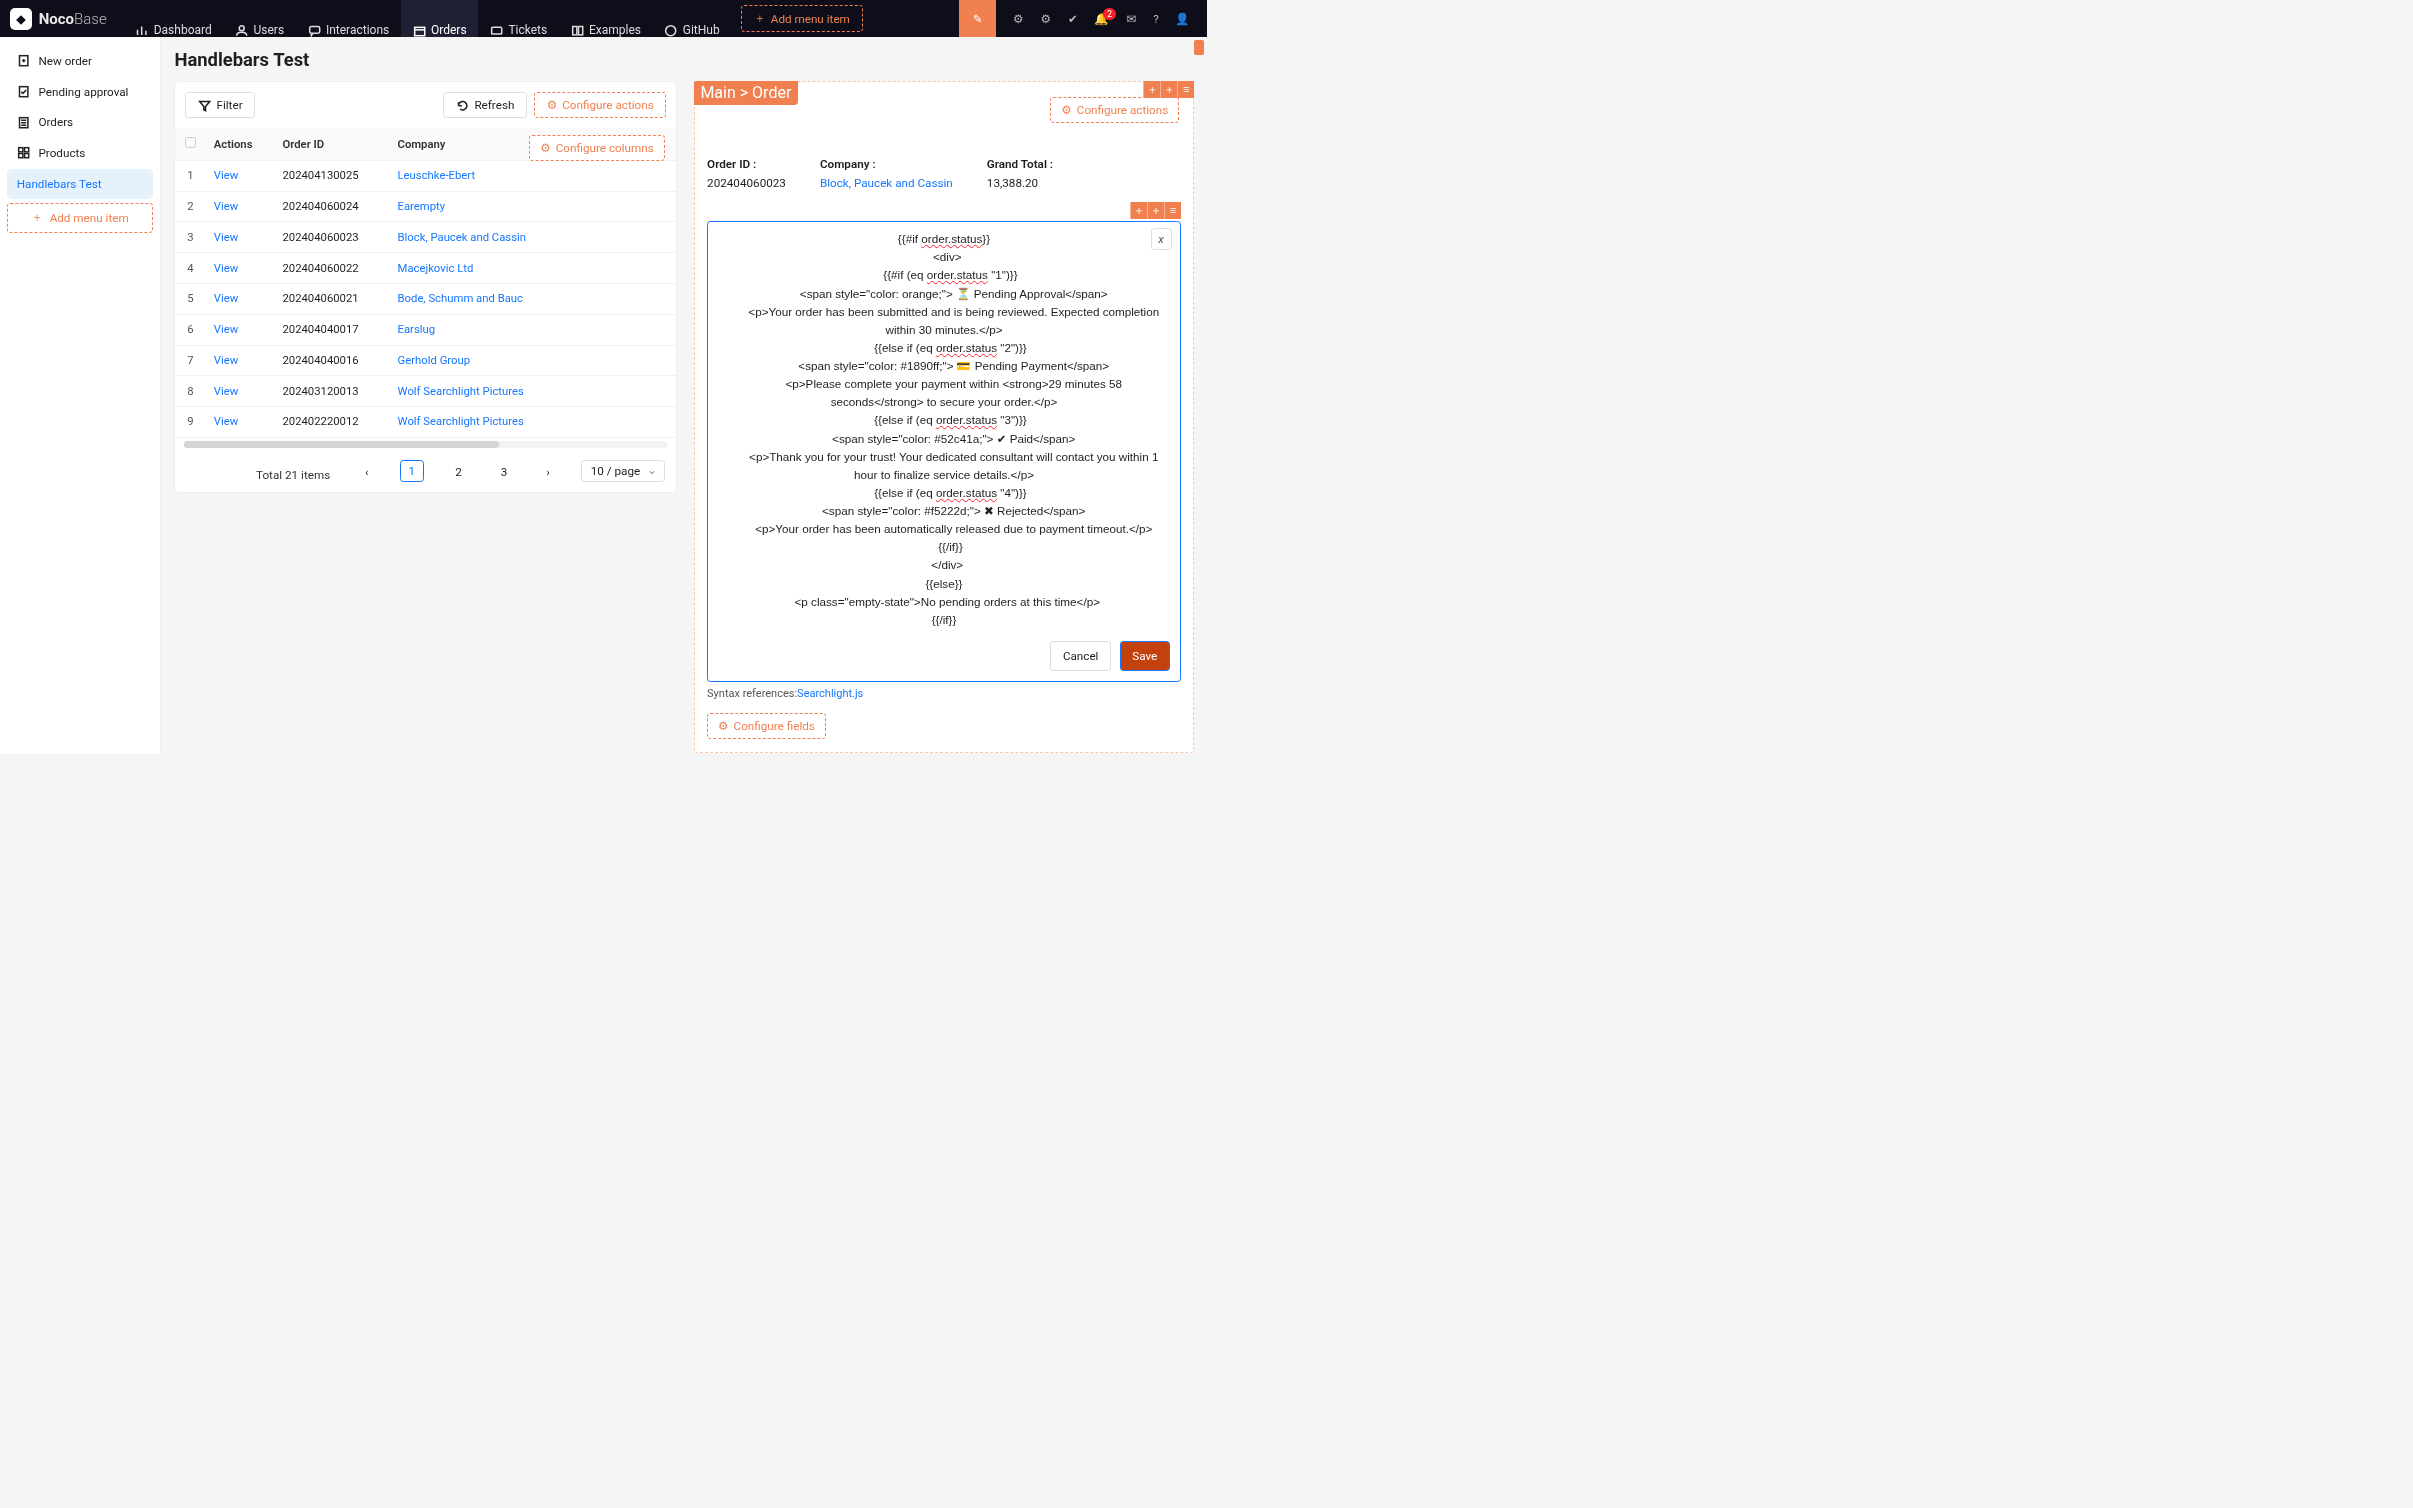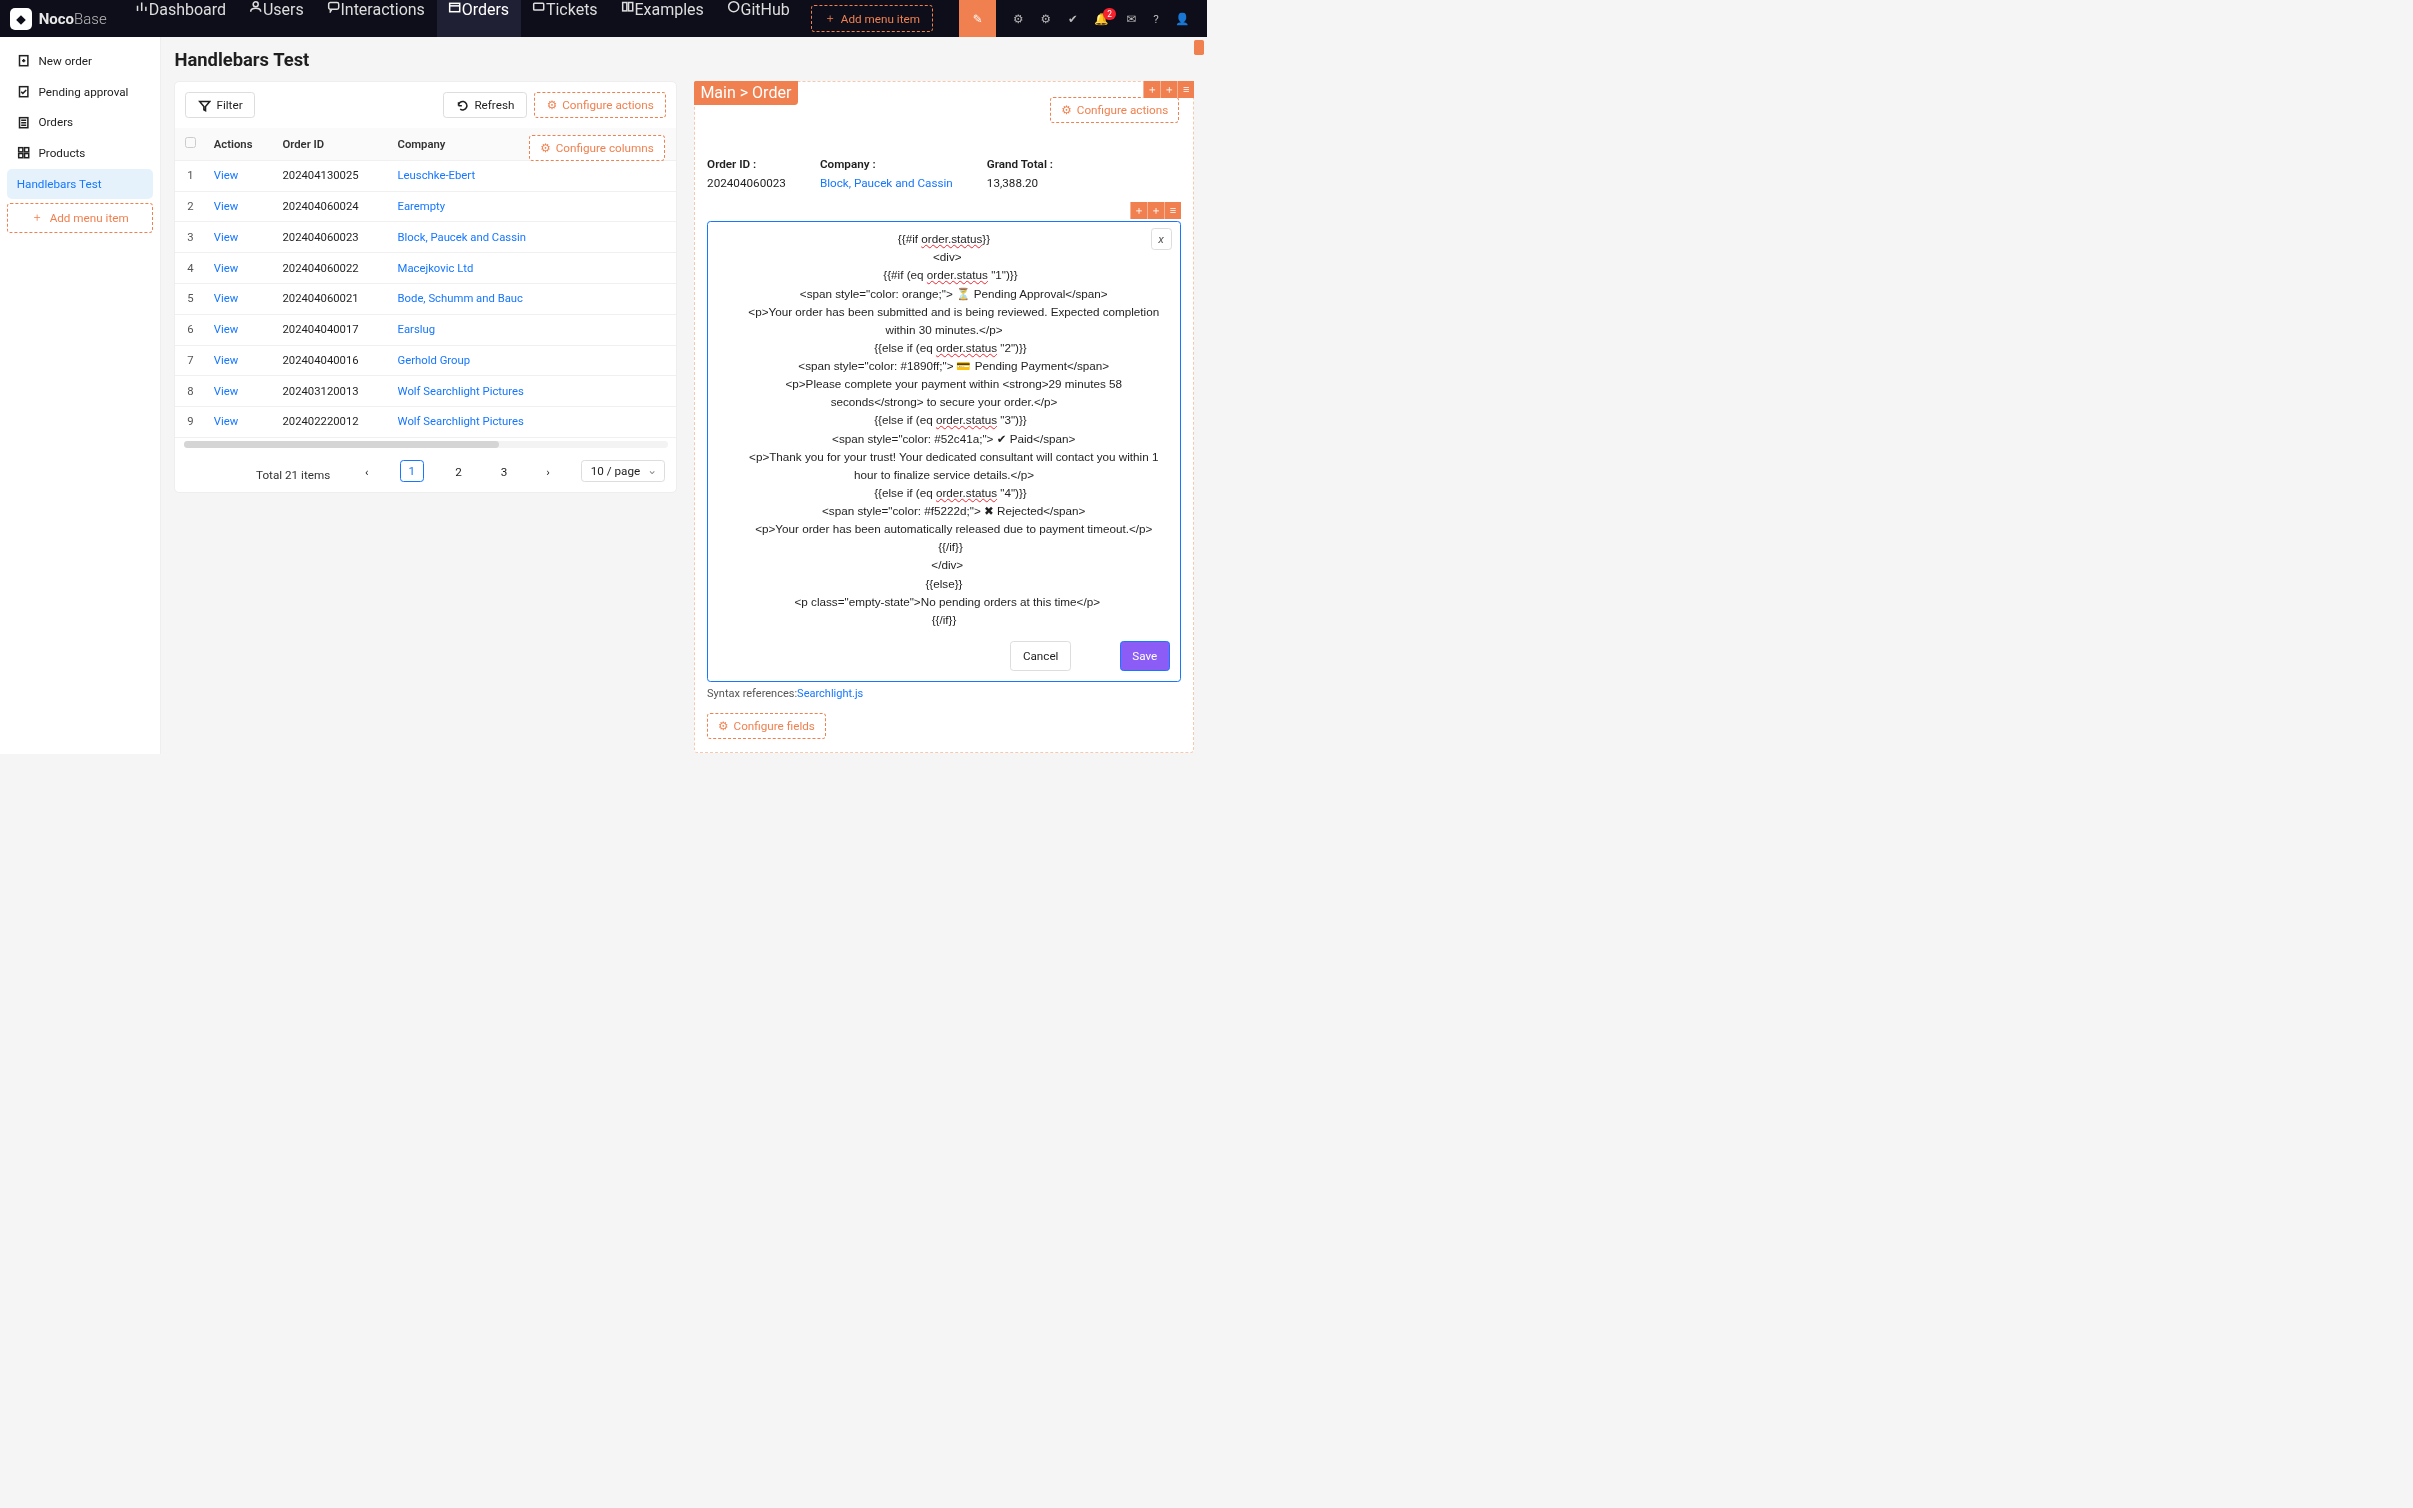--- a/index.html
+++ b/index.html
@@ -31,23 +31,23 @@
   height: 22px;
   background: #fff;
   border-radius: 5px;
   display:flex;align-items:center;justify-content:center;
   color:#0e0e1a;font-weight:800;font-size:11.7px;
 }
 .logo-text { font-size: 15px; font-weight: 700; }
 .logo-text .light { font-weight: 300; color: #bbb; }
 .topnav { display: flex; align-items: center; gap: 0; }
 .topnav-item {
-  display: flex; align-items: flex-start; 
+  display: flex; align-items: flex-end; gap: 5px;
   padding: 0 11.7px; height: 37px;
-  color: #ddd; cursor: pointer; font-size: 16px;
+  color: #ddd; cursor: pointer; font-size: 12px;
 }
 .topnav-item.active { background: #202035; color: #fff; }
 .topnav-add {
   border: 0.8px dashed #f08050; color: #f08050;
   border-radius: 3.4px; padding: 5px 11.7px; margin-left: 10px;
   display: flex; align-items:center; gap:5px;
 }
 .topbar-spacer { flex:1; }
 .topbar-right { display:flex; align-items:center; gap:17px; padding-right:6.7px; }
 .topbar-right .ico { color:#bbb; cursor:pointer; position:relative; }
@@ -156,21 +156,21 @@
   padding:8.4px 10px 10px 10px; position:relative; background:#fff;
   font-size:11.7px; line-height:1.55;
 }
 .code-editor .x-badge {
   position:absolute; right:8.4px; top:6.7px;
   border:0.8px solid #ddd; border-radius:3.4px; padding:0.8px 6.7px; font-style:italic; color:#555;
 }
 .code-editor .txt { white-space:pre-wrap; font-family: Liberation Sans, sans-serif; word-break:break-word;text-align:center;}
 .sq-err { text-decoration: underline wavy #f5222d; text-decoration-thickness:0.8px;}
 .editor-actions { display:flex; gap:8.4px; justify-content:flex-end; margin-top:11.7px;}
-.btn-primary { background:#8b5cf6; border-color:#1677ff; color:#fff;margin-left:40px;}
+.btn-primary { background:#c2410c; border-color:#1677ff; color:#fff;}
 .refs { font-size:11px; color:#555; margin-top:5px;}
 .refs a { color:#1677ff; }
 .conf-fields {
   margin-top:13.4px; border:0.8px dashed #f08050; color:#f08050;
   border-radius:3.4px; padding:5px 10px; display:inline-flex;
   align-items:center; gap:5px;
 }
 .side-drag {
   position:absolute; right:3.4px; top:3.4px;
   width:10px; height:15px; background:#f08050; border-radius:1.7px;

